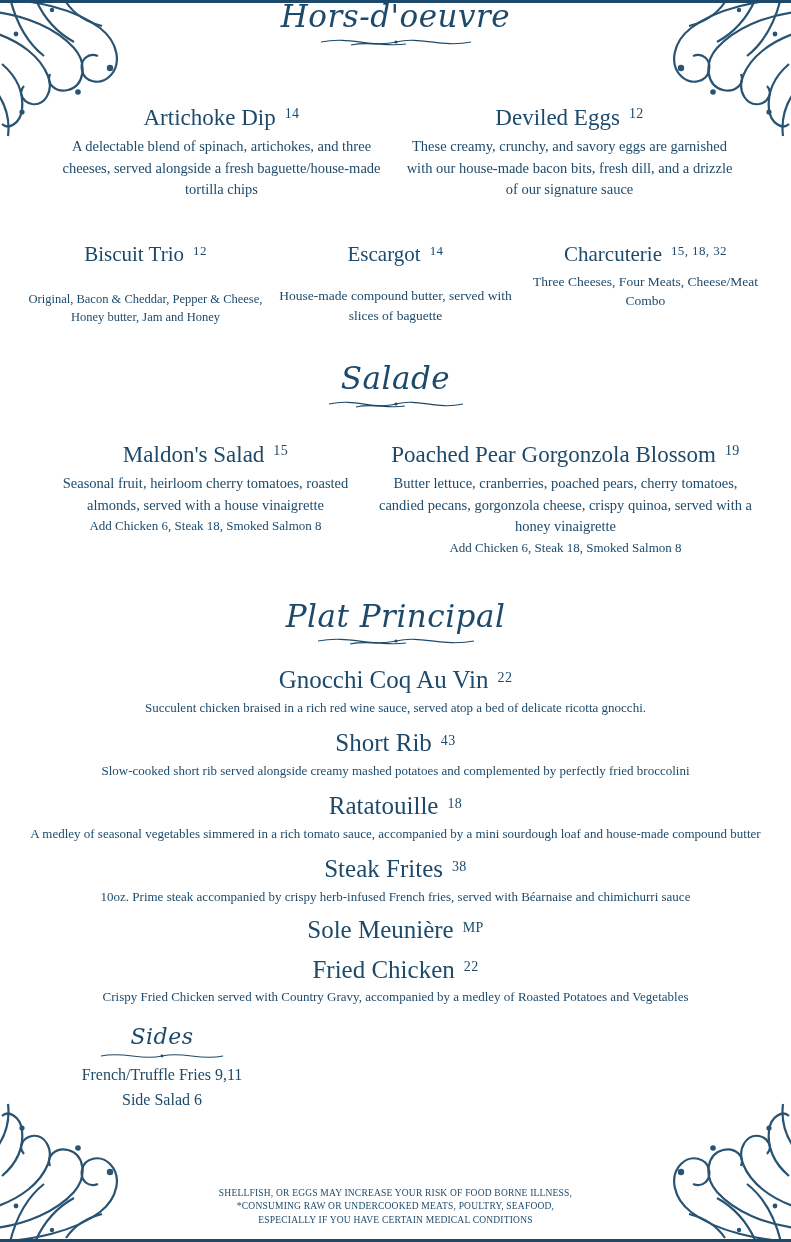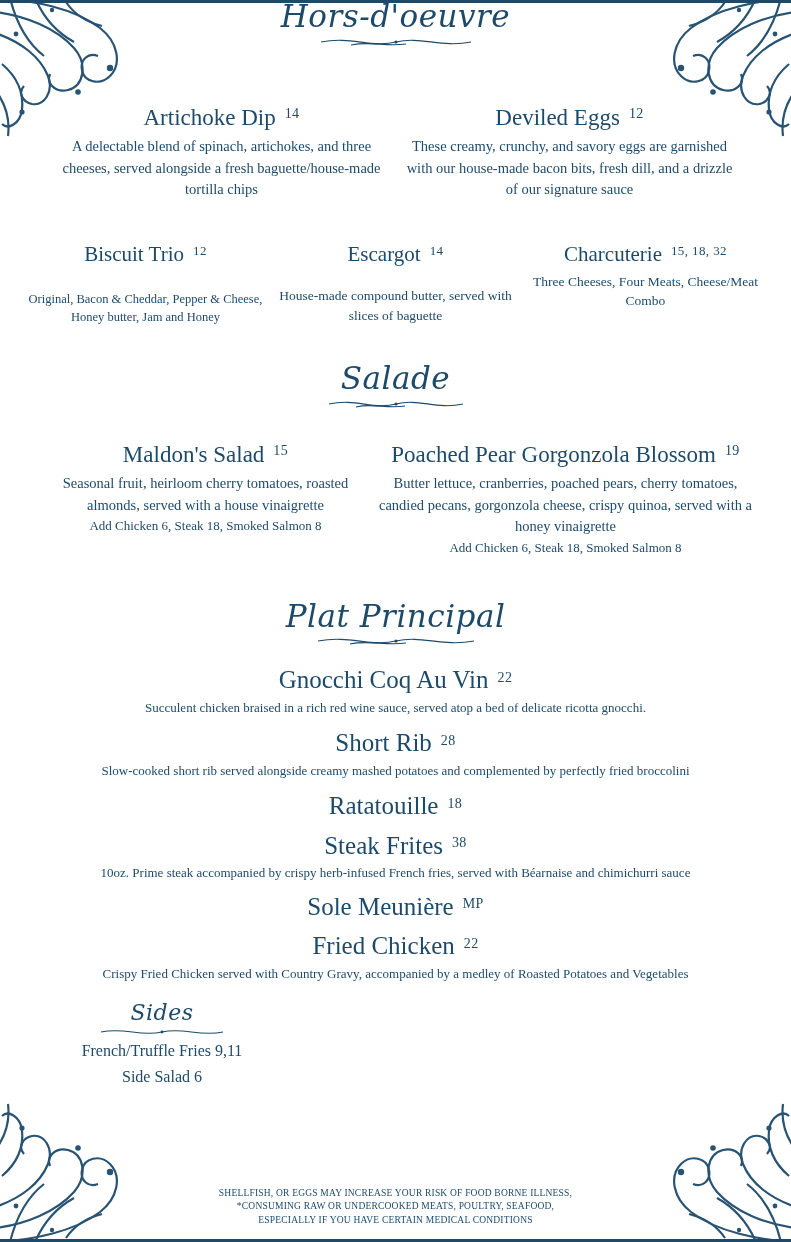--- a/index.html
+++ b/index.html
@@ -313,26 +313,27 @@
       <circle cx="88" cy="7" r="1.6" fill="#1d4a6b"></circle>
     </svg>
   </div>
 
   <div class="plat-item" style="margin-top:18px;">
     <span class="dish-name" style="font-size:25px;">Gnocchi Coq Au Vin</span><span class="dish-price">22</span>
     <div class="dish-desc lg" style="max-width:560px;margin-top:4px;">Succulent chicken braised in a rich red wine sauce, served atop a bed of delicate ricotta gnocchi.</div>
   </div>
 
   <div class="plat-item" style="margin-top:12px;">
-    <span class="dish-name" style="font-size:25px;">Short Rib</span><span class="dish-price">28</span>
+    <span class="dish-name" style="font-size:25px;">Short Rib</span><span class="dish-price">43</span>
     <div class="dish-desc lg" style="max-width:740px;margin-top:4px;">Slow-cooked short rib served alongside creamy mashed potatoes and complemented by perfectly fried broccolini</div>
   </div>
 
   <div class="plat-item" style="margin-top:12px;">
     <span class="dish-name" style="font-size:25px;">Ratatouille</span><span class="dish-price">18</span>
+    <div class="dish-desc lg" style="max-width:760px;margin-top:4px;">A medley of seasonal vegetables simmered in a rich tomato sauce, accompanied by a mini sourdough loaf and house-made compound butter</div>
   </div>
 
   <div class="plat-item" style="margin-top:12px;">
     <span class="dish-name" style="font-size:25px;">Steak Frites</span><span class="dish-price">38</span>
     <div class="dish-desc lg" style="max-width:720px;margin-top:4px;">10oz. Prime steak accompanied by crispy herb-infused French fries, served with Béarnaise and chimichurri sauce</div>
   </div>
 
   <div class="plat-item" style="margin-top:10px;">
     <span class="dish-name" style="font-size:25px;">Sole Meunière</span><span class="dish-price">MP</span>
   </div>

